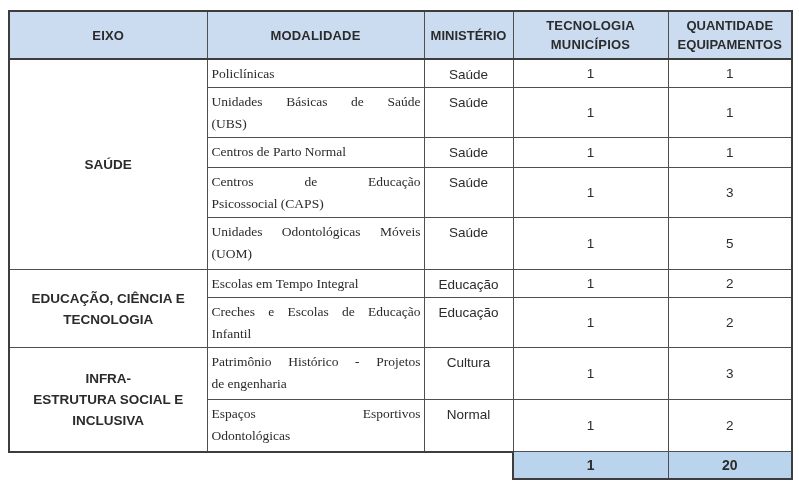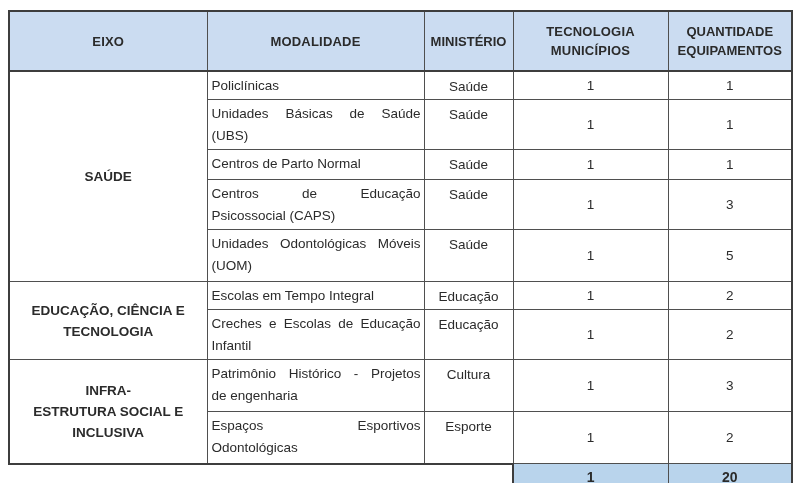--- a/index.html
+++ b/index.html
@@ -35,35 +35,36 @@
   thead th{
     background:var(--header-bg);
     font-weight:bold;
     font-size:13px;
     line-height:19px;
     text-align:center;
     vertical-align:middle;
     padding:2px 1px;
     letter-spacing:.2px;
   }
-  tr.hdr{height:60px;}
+  tr.hdr{height:48px;}
 
   td.eixo{
     font-weight:bold;
     font-size:13.5px;
     text-align:center;
     vertical-align:middle;
     padding:2px 6px;
     line-height:21px;
   }
   td.mod{
     font-size:13.5px;
     vertical-align:top;
     padding:3px 3px 2px 4px;
     line-height:22px;
+    font-family:Liberation Serif, serif;
   }
   td.mod .ln{display:block;}
   td.mod .jl{display:block;text-align:justify;text-align-last:justify;}
   td.min{
     font-size:13.5px;
     text-align:center;
     vertical-align:top;
     padding:6px 2px 2px 2px;
     line-height:17px;
   }
@@ -188,21 +189,21 @@
         </td>
         <td class="min">Cultura</td>
         <td class="num">1</td>
         <td class="num br">3</td>
       </tr>
       <tr class="h52">
         <td class="mod bb">
           <span class="jl">Espaços Esportivos</span>
           <span class="ln">Odontológicas</span>
         </td>
-        <td class="min bb">Esporte</td>
+        <td class="min bb">Normal</td>
         <td class="num">1</td>
         <td class="num br">2</td>
       </tr>
       <tr class="total">
         <td class="spacer" colspan="3"></td>
         <td class="tot bl bb">1</td>
         <td class="tot br bb">20</td>
       </tr>
     </tbody>
   </table>

